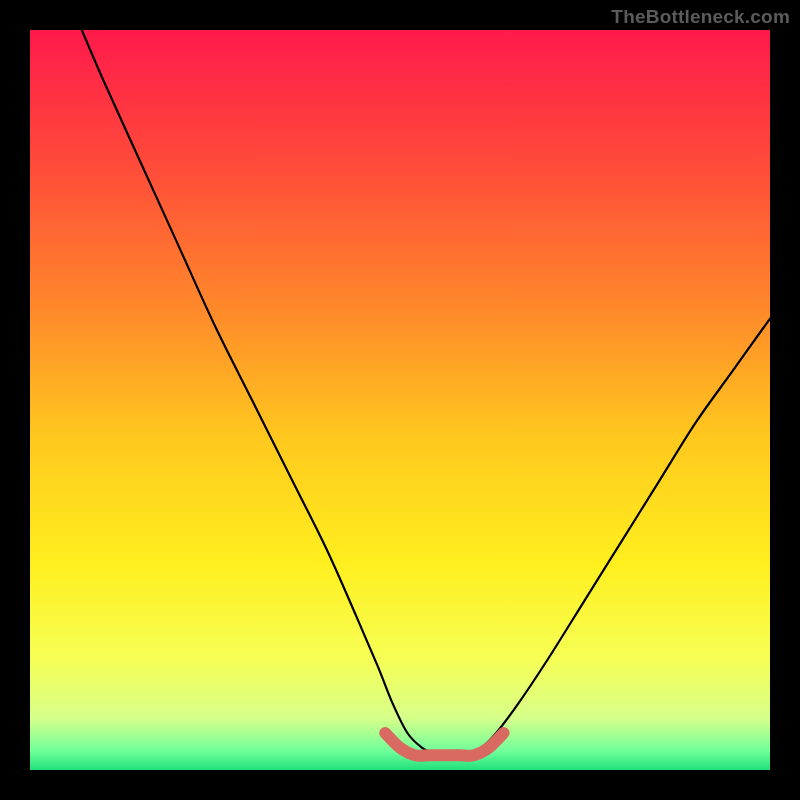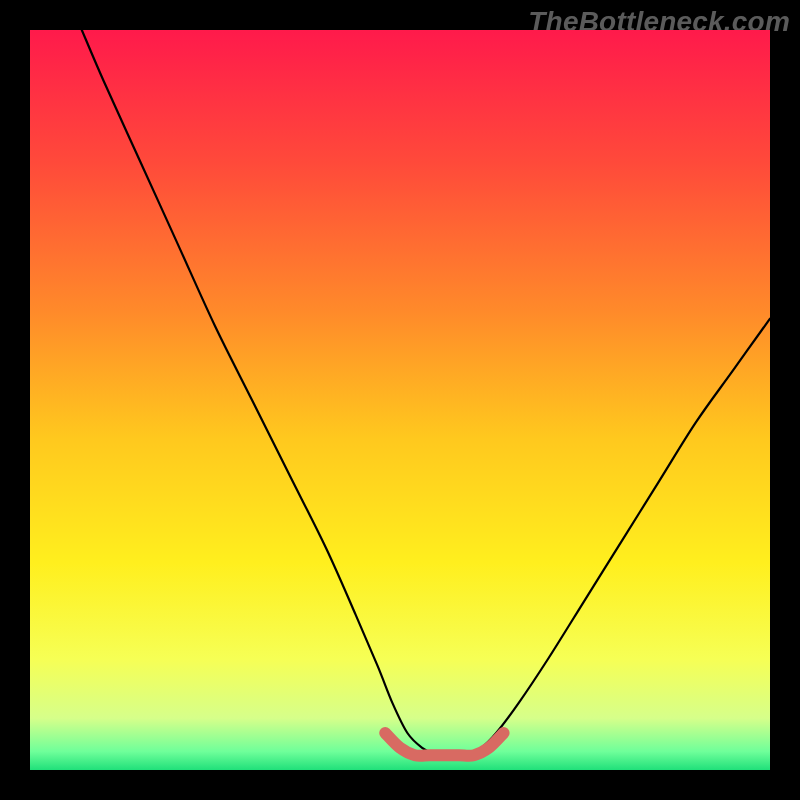--- a/index.html
+++ b/index.html
@@ -14,25 +14,24 @@
   .frame {
     position: relative;
     width: 800px;
     height: 800px;
     background: #000;
   }
   .watermark {
     position: absolute;
     top: 6px;
     right: 10px;
-    font-size: 28px;
+    font-size: 19px;
     font-weight: 600;
     color: #5b5b5b;
     letter-spacing: 0.2px;
-    font-style: italic;
   }
   .plot {
     position: absolute;
     left: 30px;
     top: 30px;
     width: 740px;
     height: 740px;
   }
   svg { display: block; }
 </style>

